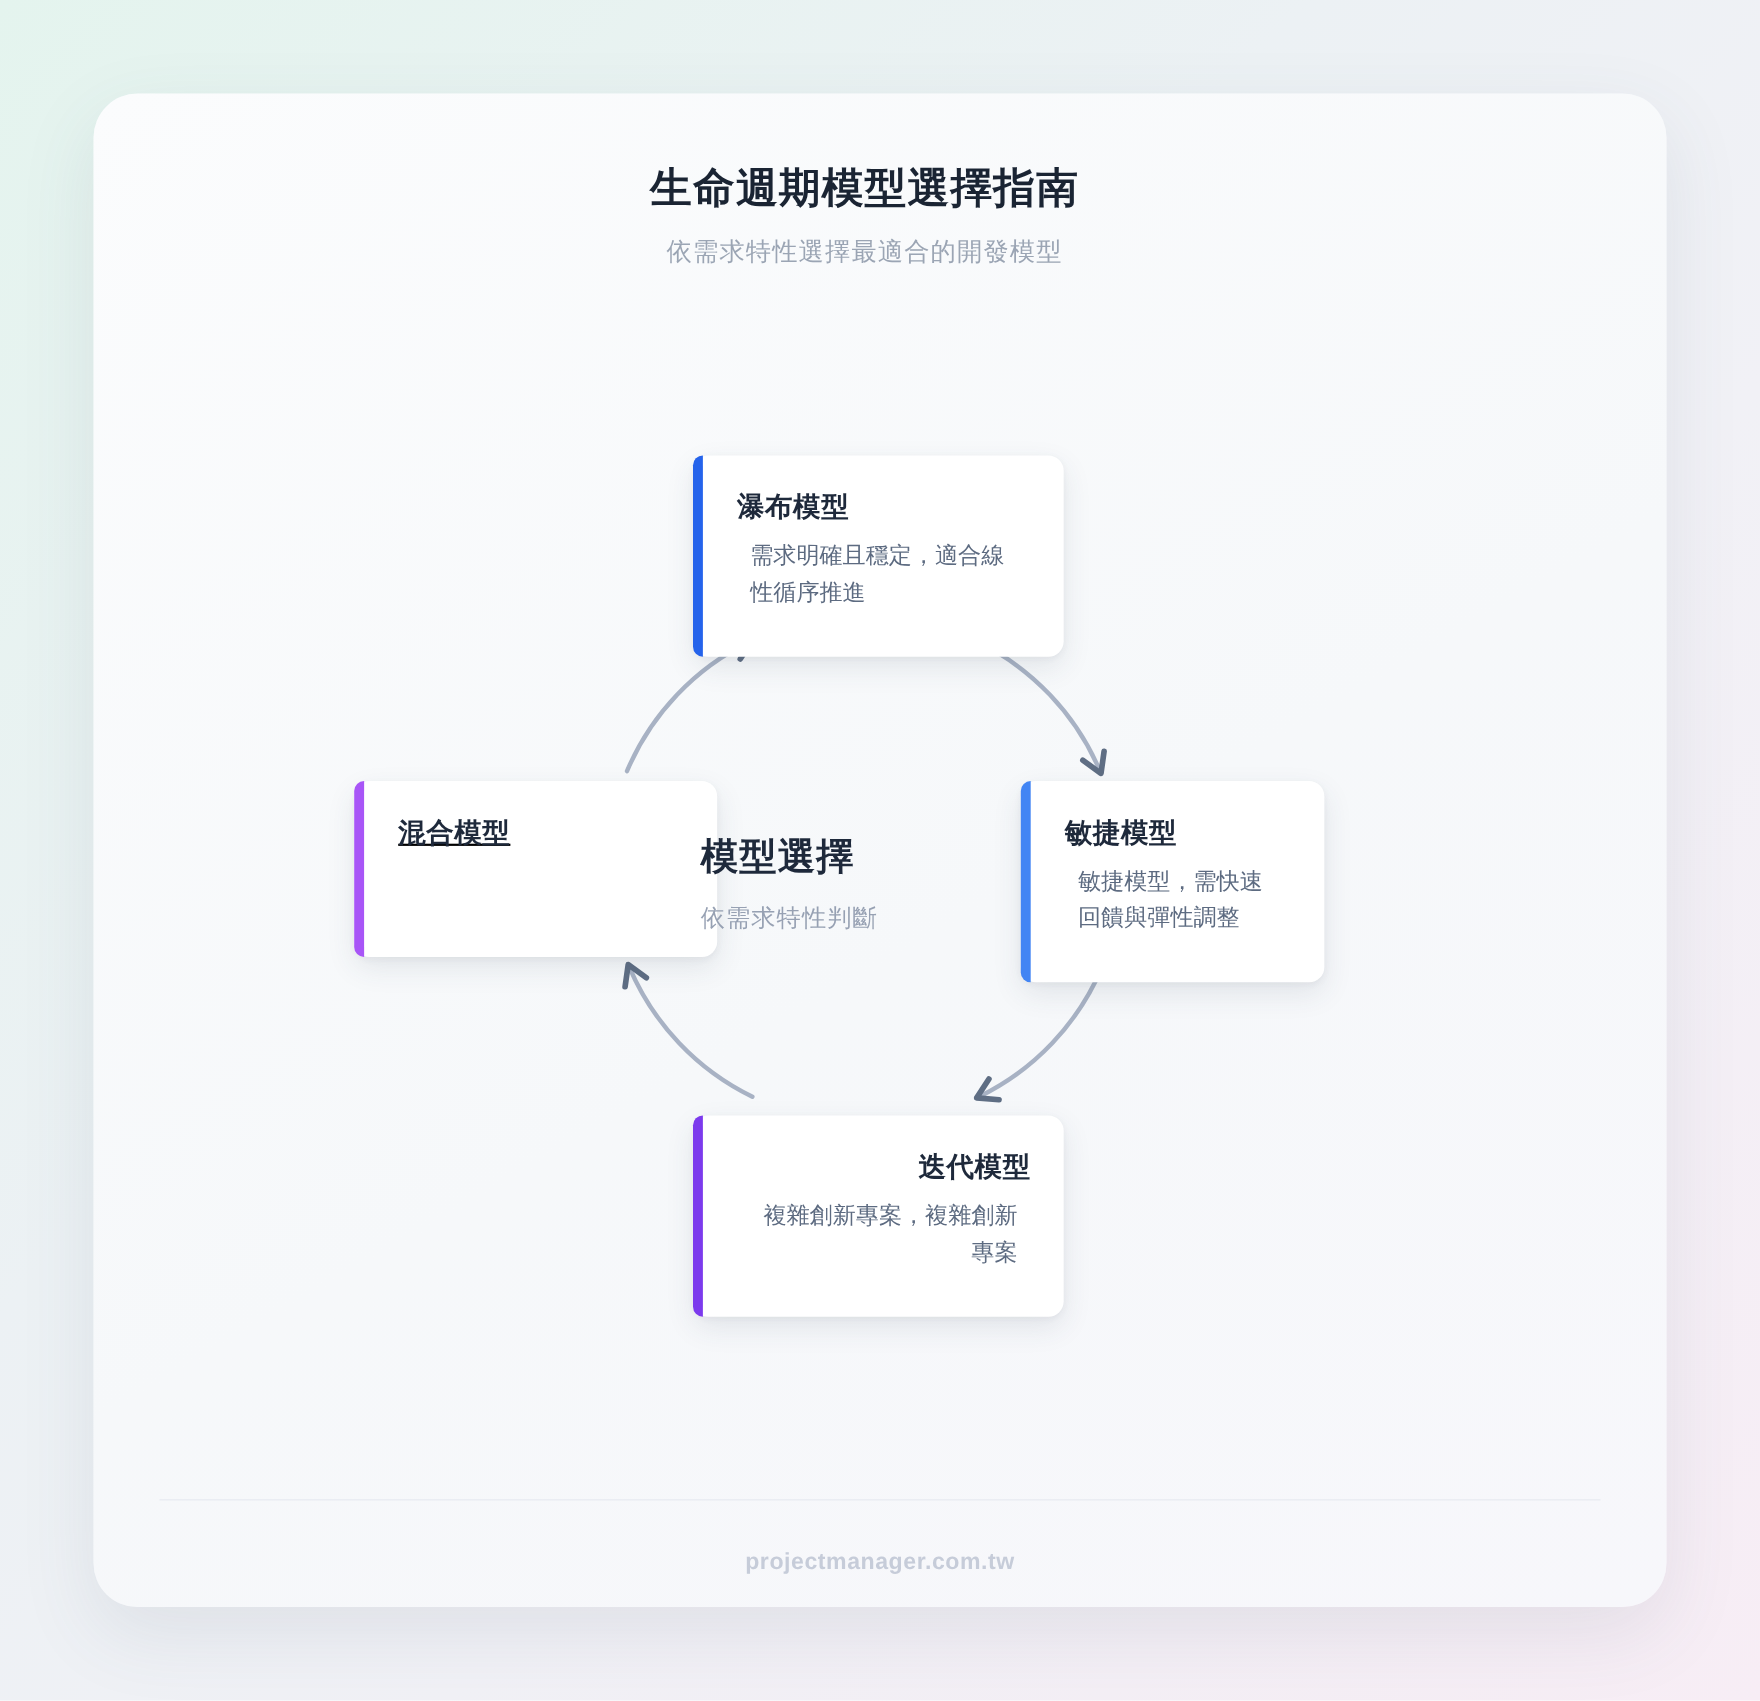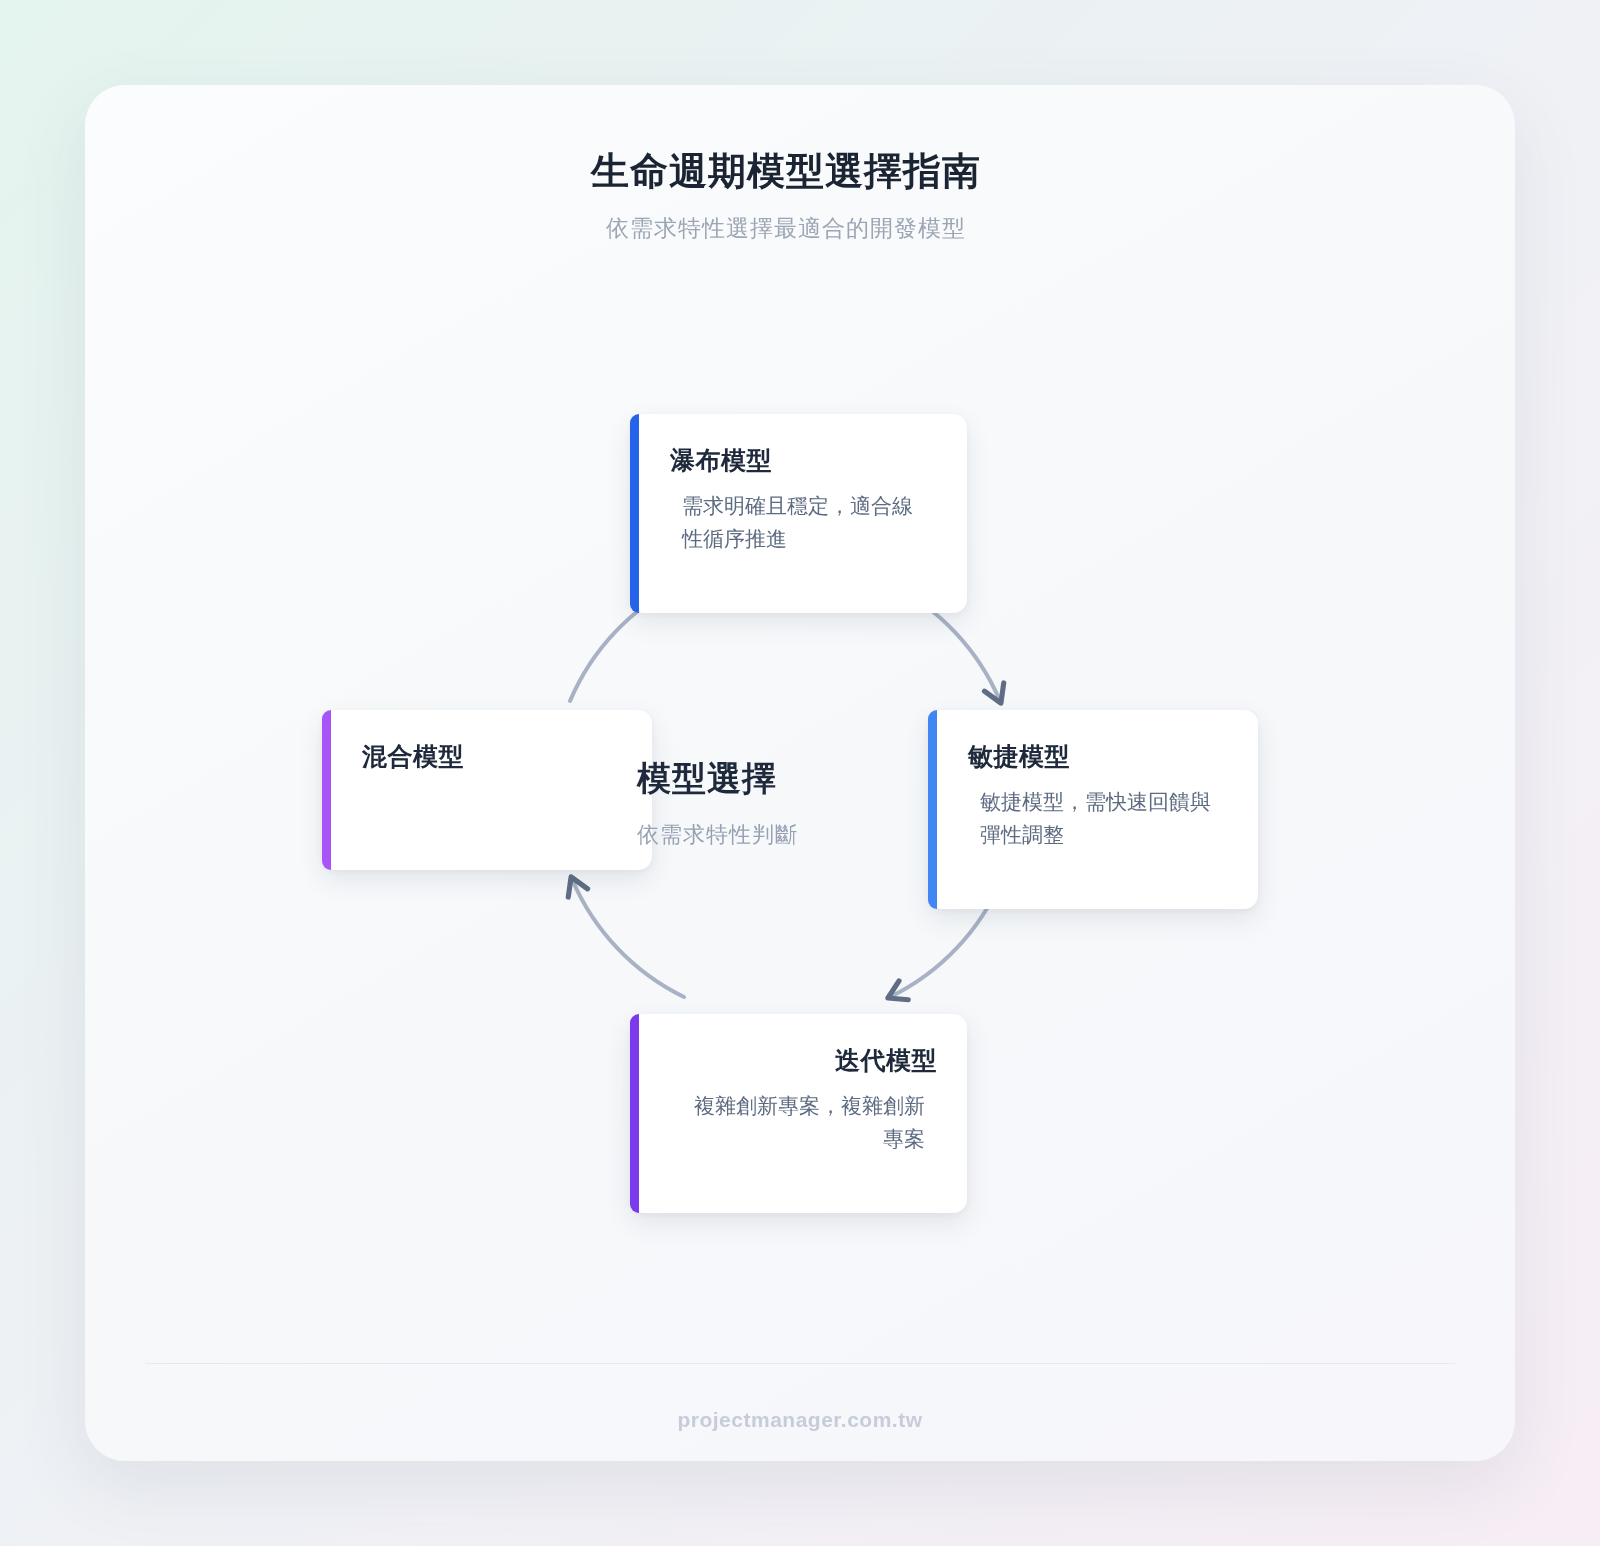--- a/index.html
+++ b/index.html
@@ -45,21 +45,21 @@
     margin: 16px 0 0 0;
     font-size: 23px;
     color: #9ba5b4;
     letter-spacing: 1px;
   }
   .card {
     position: absolute;
     background: #ffffff;
     border-radius: 14px;
     box-shadow: 0 10px 26px rgba(51, 65, 85, 0.10), 0 2px 6px rgba(51, 65, 85, 0.05);
-    padding: 30px 30px 46px 40px;
+    padding: 30px 30px 30px 40px;
     box-sizing: border-box;
   }
   .card .accent {
     position: absolute;
     left: 0;
     top: 0;
     bottom: 0;
     width: 9px;
     border-radius: 14px 0 0 14px;
   }
@@ -70,23 +70,23 @@
     margin: 0 0 12px 0;
     letter-spacing: 0.5px;
   }
   .card-desc {
     font-size: 21px;
     color: #5d6b81;
     line-height: 1.58;
     margin: 12px;
   }
   .card-top    { left: 630px; top: 414px;  width: 337px; min-height: 155px; }
-  .card-right  { left: 928px; top: 710px;  width: 330px; min-height: 160px; }
+  .card-right  { left: 928px; top: 710px;  width: 276px; min-height: 160px; }
   .card-bottom { left: 630px; top: 1014px; width: 337px; min-height: 160px; text-align: right; }
-  .card-left   { left: 322px; top: 710px;  width: 330px; min-height: 160px; }
+  .card-left   { left: 322px; top: 710px;  width: 330px; min-height: 160px; text-decoration: underline; }
   .center-label {
     position: absolute;
     left: 637px;
     top: 756px;
     width: 300px;
   }
   .center-title {
     font-size: 34px;
     font-weight: 700;
     color: #1e293b;

